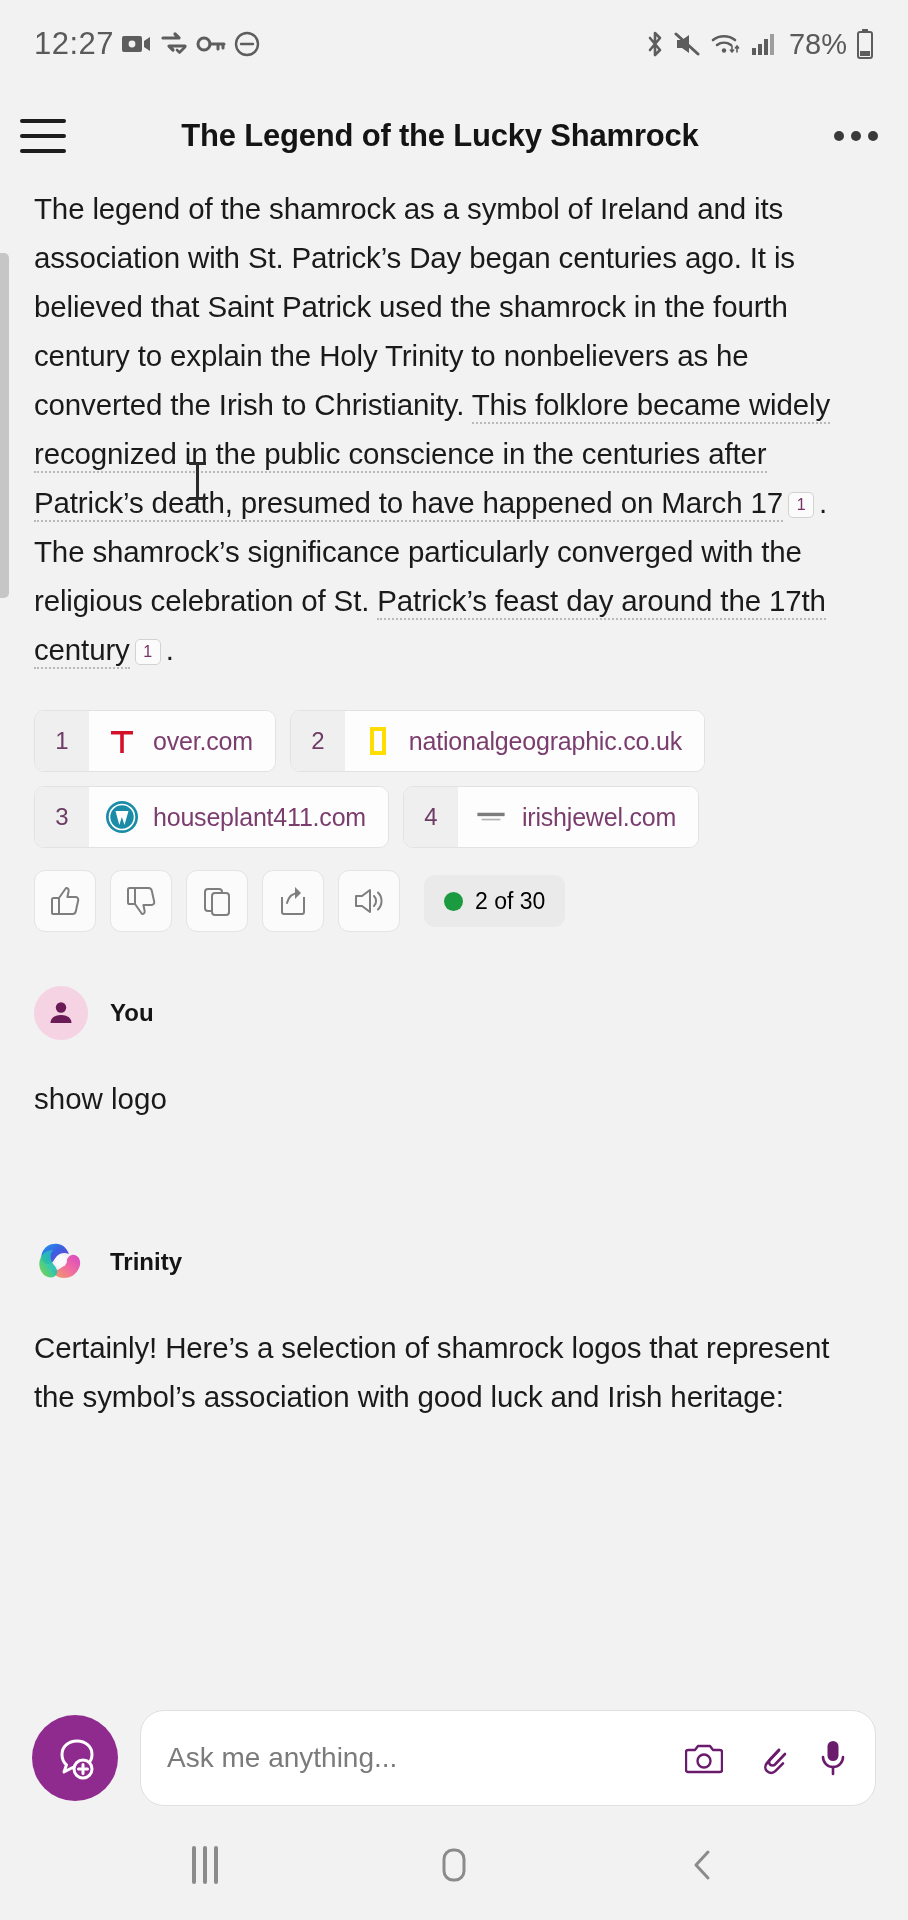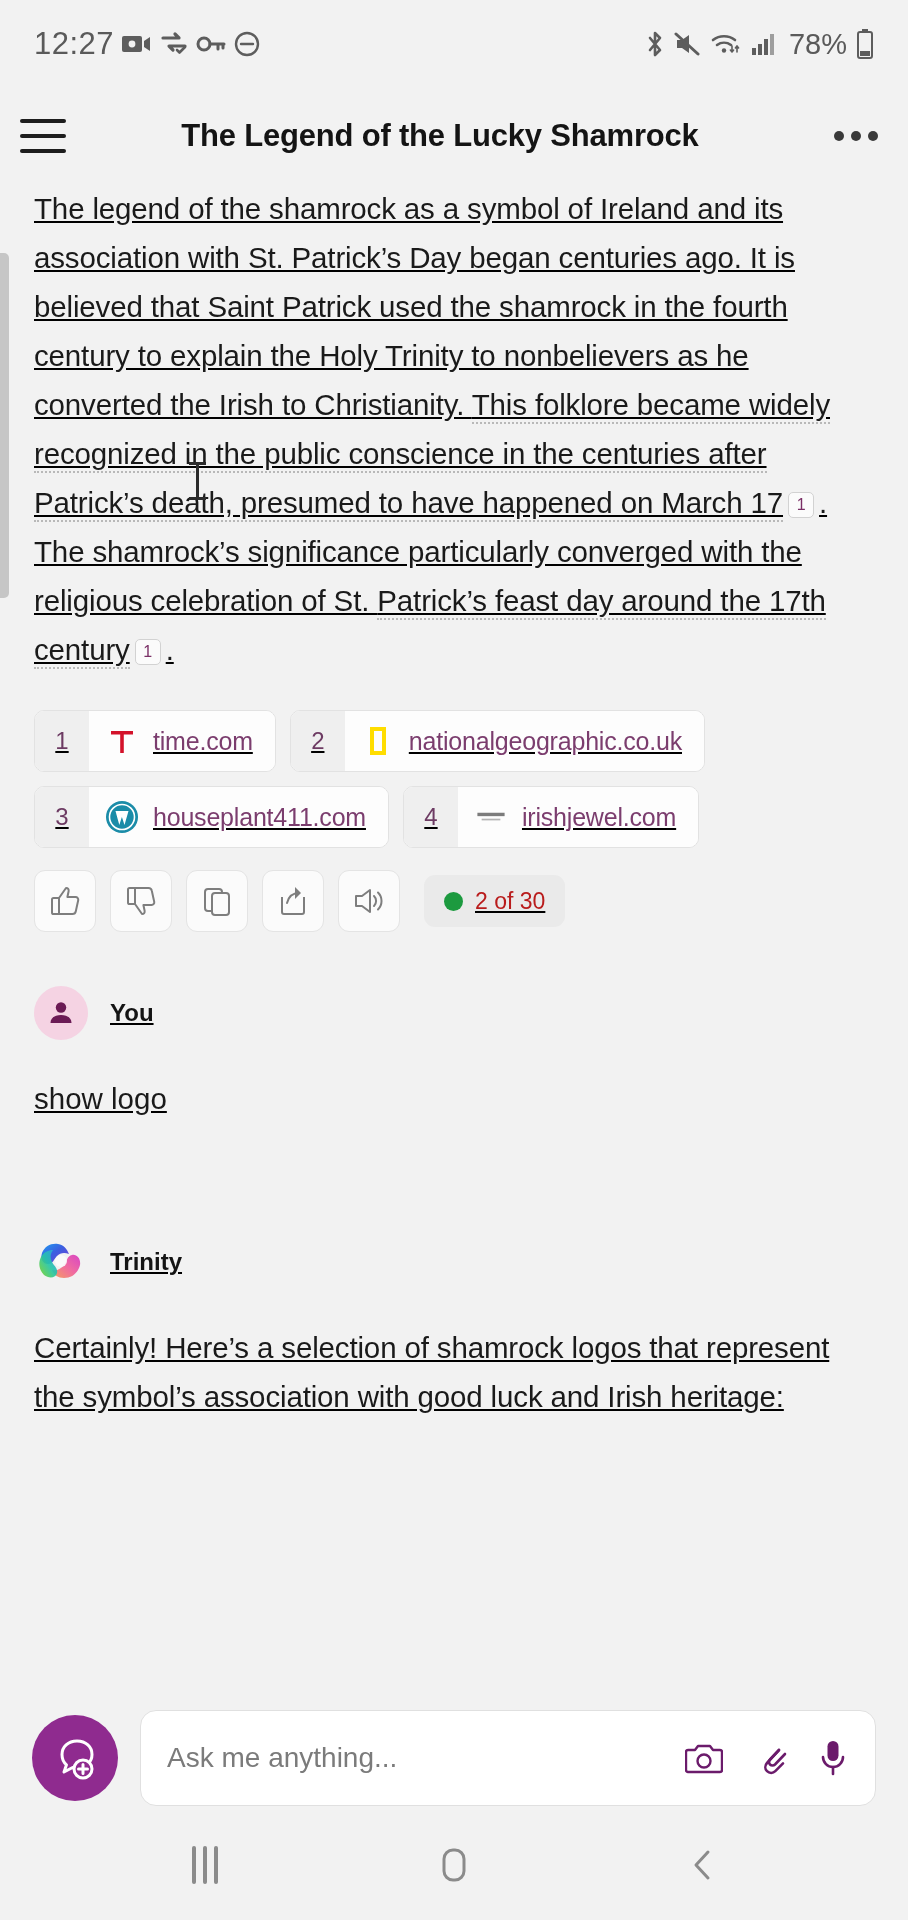--- a/index.html
+++ b/index.html
@@ -43,21 +43,21 @@
   .more-dots span { width: 10px; height: 10px; border-radius: 50%; background: #3a3a3a; }
 
   
   .scroll-thumb {
     position: absolute; left: 0; top: 253px;
     width: 9px; height: 345px;
     background: #c6c6c6; border-radius: 0 5px 5px 0;
   }
 
   
-  .content { padding: 0 34px; text-decoration: underline; }
+  .content { padding: 0 34px; }
   p.msg {
     font-size: 29.5px; line-height: 49px; color: #1a1a1a;
     margin-bottom: 28px; letter-spacing: -.15px;
   }
   .cite-underline {
     border-bottom: 2px dotted #b9b9b9;
     padding-bottom: 1px;
   }
   .cite-chip {
     display: inline-block;
@@ -95,21 +95,21 @@
     border: 1px solid #e4e4e4; border-radius: 11px;
     background: #fbfbfb;
     display: flex; align-items: center; justify-content: center; cursor: pointer;
   }
   .counter {
     display: flex; align-items: center; gap: 12px;
     background: #eaeaea; border-radius: 11px;
     height: 52px; padding: 0 20px; margin-left: 10px;
   }
   .counter .dot { width: 19px; height: 19px; border-radius: 50%; background: #1c9a3f; }
-  .counter .txt { font-size: 23px; color: #b91c1c; }
+  .counter .txt { font-size: 23px; color: #000000; }
 
   
   .speaker { display: flex; align-items: center; gap: 22px; margin-top: 54px; }
   .avatar-you {
     width: 54px; height: 54px; border-radius: 50%;
     background: #f5d3e3;
     display: flex; align-items: center; justify-content: center;
   }
   .avatar-copilot { width: 54px; height: 54px; }
   .speaker-name { font-size: 24px; font-weight: bold; color: #141414; }
@@ -122,21 +122,21 @@
     padding: 0 32px;
   }
   .newchat {
     width: 86px; height: 86px; border-radius: 50%;
     background: #8f2b8f;
     display: flex; align-items: center; justify-content: center; cursor: pointer;
     flex: 0 0 auto;
   }
   .inputwrap {
     flex: 1; height: 96px;
-    background: #ffffff; border: 1px solid #e0e0e0; border-radius: 16px;
+    background: #ffffff; border: 1px solid #e0e0e0; border-radius: 24px;
     display: flex; align-items: center; padding: 0 28px 0 26px; gap: 0;
   }
   .inputwrap input {
     flex: 1; border: none; outline: none; background: transparent;
     font-family: "Liberation Sans", sans-serif;
     font-size: 28px; color: #1a1a1a;
   }
   .inputwrap input::placeholder { color: #7b7b7b; }
   .comp-icons { display: flex; align-items: center; gap: 32px; }
   .comp-icons > span { cursor: pointer; display: inline-flex; }
@@ -258,21 +258,21 @@
   <div class="cites">
 
     <div class="cite-card">
       <div class="cite-num">1</div>
       <div class="cite-body">
         <span class="favicon">
           <svg width="30" height="30" viewBox="0 0 30 30">
               <path d="M4 5h22v3.5h-9.2V27h-3.6V8.5H4z" fill="#d3122a"></path>
             </svg>
         </span>
-        <span class="cite-host">time.com</span>
+        <span class="cite-host">over.com</span>
       </div>
     </div>
 
     <div class="cite-card">
       <div class="cite-num">2</div>
       <div class="cite-body">
         <span class="favicon">
           <svg width="30" height="30" viewBox="0 0 30 30">
               <rect x="9" y="3" width="12" height="24" stroke="#ffdd00" stroke-width="4" fill="none"></rect>
             </svg>

